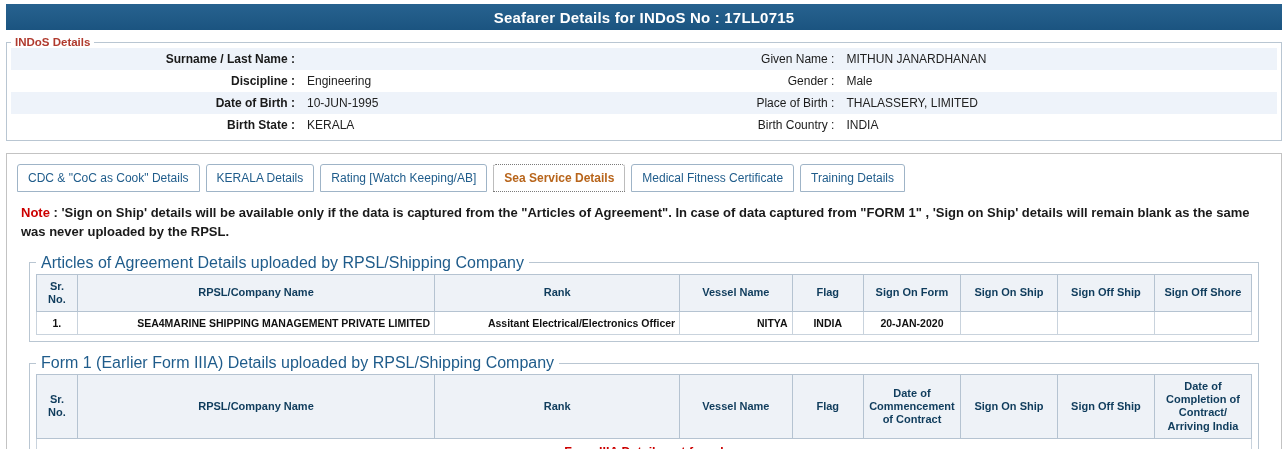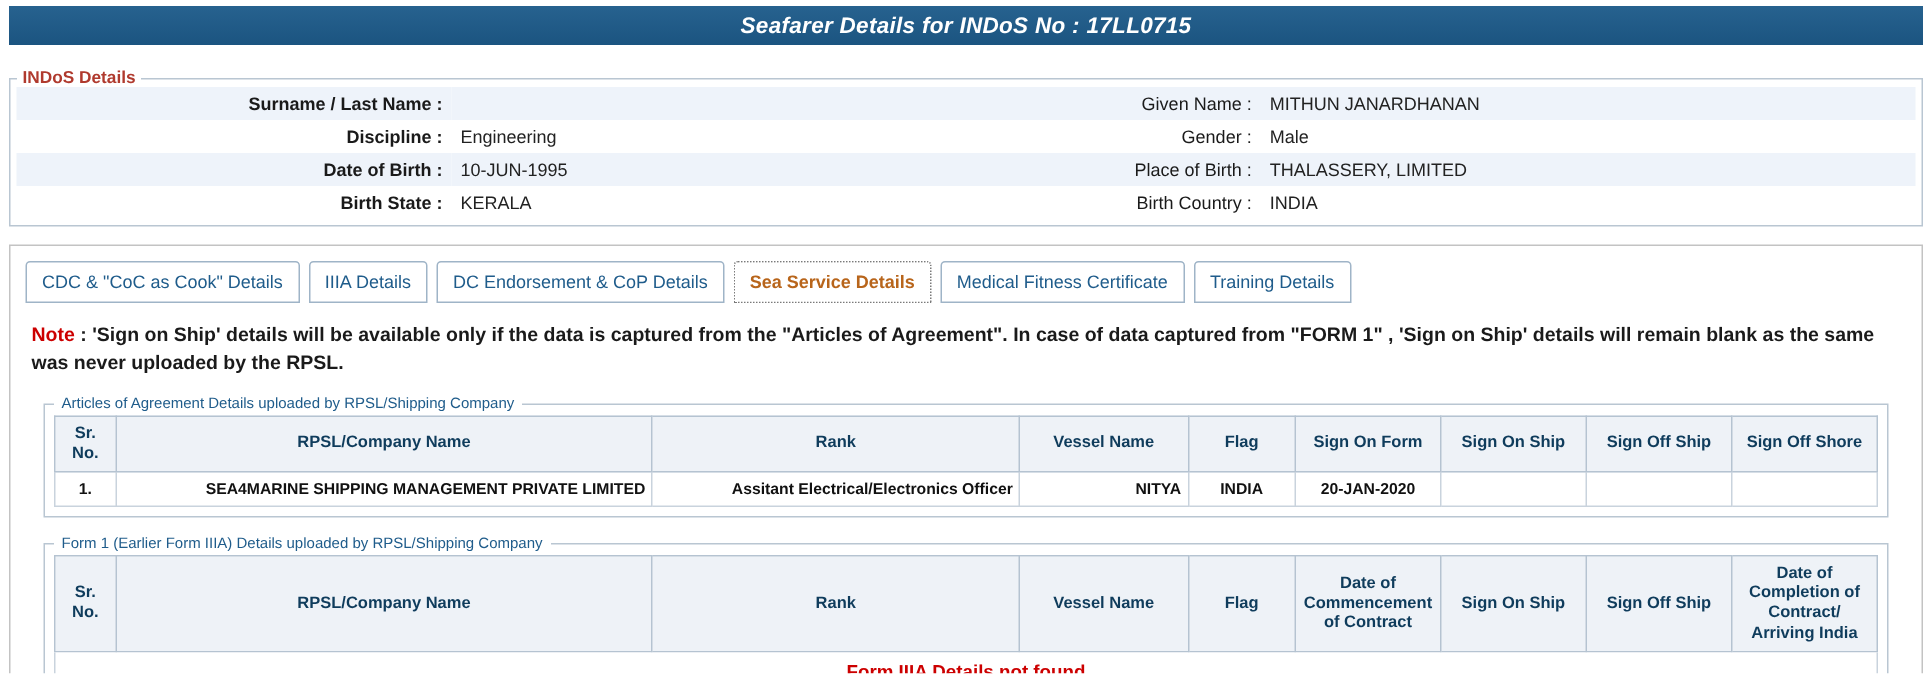--- a/index.html
+++ b/index.html
@@ -11,32 +11,31 @@
   .page {
     width: 1288px;
     height: 449px;
     position: relative;
     background: #ffffff;
     overflow: hidden;
   }
 
   
   .title-bar {
-    margin: 4px 6px 16px 6px;
+    margin: 4px 6px 6px 6px;
     height: 26px;
     background: #1f5f8b;
     background: linear-gradient(#27628f, #1b5480);
     color: #ffffff;
     font-weight: bold;
     font-size: 15px;
     display: flex;
     align-items: center;
     justify-content: center;
     letter-spacing: 0.2px;
-    font-style: italic;
   }
 
   
   .indos-fs {
     margin: 6px 6px 0 6px;
     border: 1px solid #b9c6d2;
     padding: 0 4px 4px 4px;
   }
   .indos-fs > legend {
     color: #b03a2e;
@@ -117,21 +116,21 @@
   .note .note-word { color: #cc0000; }
 
   
   .data-fs {
     margin: 12px 14px 0 14px;
     border: 1px solid #b9c6d2;
     padding: 2px 6px 6px 6px;
   }
   .data-fs > legend {
     color: #1f5c8b;
-    font-size: 10px;
+    font-size: 16px;
     padding: 0 5px;
   }
   table.grid {
     width: 100%;
     border-collapse: collapse;
     font-size: 11px;
     table-layout: fixed;
   }
   table.grid th {
     background: #eef2f7;
@@ -202,22 +201,22 @@
         <td class="val">INDIA</td>
       </tr>
     </tbody>
       </table>
   </fieldset>
 
   <div class="panel">
 
     <div class="tabs">
       <div class="tab">CDC &amp; "CoC as Cook" Details</div>
-      <div class="tab">IIIA Details</div>
-      <div class="tab">DC Endorsement &amp; CoP Details</div>
+      <div class="tab">KERALA Details</div>
+      <div class="tab">Rating [Watch Keeping/AB]</div>
       <div class="tab active">Sea Service Details</div>
       <div class="tab">Medical Fitness Certificate</div>
       <div class="tab">Training Details</div>
     </div>
 
     <div class="note">
       <span class="note-word">Note</span><span> : 'Sign on Ship' details will be available only if the data is captured from the "Articles of Agreement". In case of data captured from "FORM 1" , 'Sign on Ship' details will remain blank as the same was never uploaded by the RPSL.</span>
     </div>
 
     <fieldset class="data-fs">

